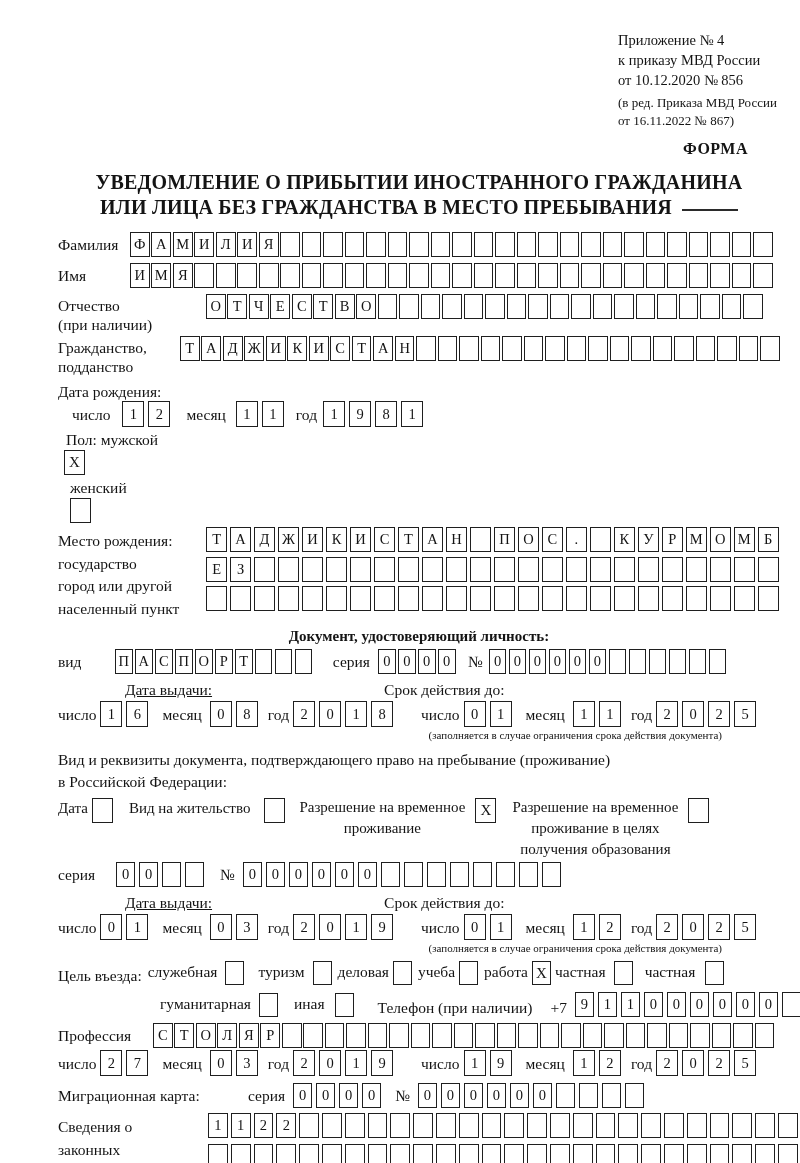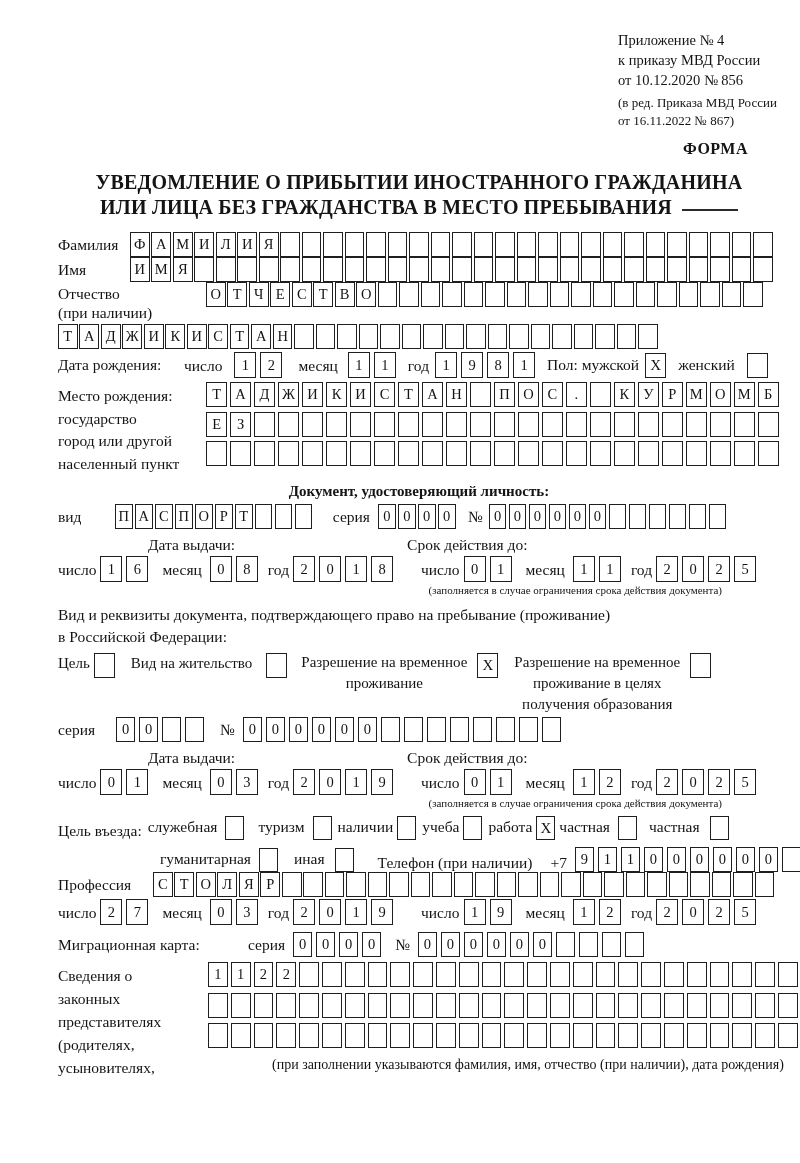--- a/index.html
+++ b/index.html
@@ -17,21 +17,21 @@
   .appendix .small { font-size:13px; line-height:18px; }
   .appendix .gap { margin-top:4px; }
   .forma { text-align:right; margin:10px 32px 0 0; font-weight:bold; font-size:16px; letter-spacing:.5px; }
 
   
   .title { text-align:center; font-weight:bold; font-size:20px; margin-top:12px; line-height:25px; letter-spacing:.2px; }
   .blank-line { display:inline-block; width:56px; border-bottom:2.4px solid #2b2b2b; margin-left:10px; transform:translateY(-3px); }
   .sec-heading { font-weight:bold; font-size:15px; margin-top:18px; letter-spacing:.2px; }
 
   
-  .frow { display:flex; align-items:flex-start; margin-top:0; }
+  .frow { display:flex; align-items:flex-start; margin-top:6px; }
   .lb { line-height:19px; padding-top:3px; flex:none; }
   .lb2 { line-height:18.5px; padding-top:3px; flex:none; }
   .cells { display:flex; flex:none; }
   .cell {
     height:25px; border:1.6px solid #1f1f1f; background:#fff;
     display:flex; align-items:center; justify-content:center;
     font-size:14.5px; flex:none;
   }
   .cells.t .cell { width:19.6px; margin-right:1.9px; }      
   .cells.w .cell { width:21.2px; margin-right:2.8px; }      
@@ -50,21 +50,21 @@
   .w57 { width:57px; } .w95 { width:95px; } .w112 { width:112px; }
   .w190 { width:190px; } .w50 { width:50px; }
 
   .ml4{margin-left:4px;} .ml6{margin-left:6px;} .ml8{margin-left:8px;}
   .ml10{margin-left:10px;} .ml12{margin-left:12px;} .ml14{margin-left:14px;}
   .ml16{margin-left:16px;} .ml18{margin-left:18px;} .ml24{margin-left:24px;}
 
   .doc-heading { text-align:center; font-weight:bold; font-size:15px; margin-top:8px; }
 
   .dhead { display:flex; font-size:15.5px; margin-top:7px; }
-  .dhead .h1 { margin-left:90px; }
+  .dhead .h1 { margin-left:67px;text-decoration:underline; }
   .dhead .h2 { margin-left:172px; }
   .dates { display:flex; align-items:flex-start; margin-top:2px; }
   .dategrp { display:flex; align-items:flex-start; }
   .dategrp .lb { padding-top:4px; }
   .note { text-align:right; margin:2px 58px 0 0; font-size:11px; }
 
   .para { margin-top:8px; line-height:22px; }
 
   .permits { display:flex; align-items:flex-start; margin-top:4px; font-size:15px; }
   .center-lines { text-align:center; line-height:21px; flex:none; }
@@ -199,20 +199,24 @@
         <span class="cell"></span>
         <span class="cell"></span>
         <span class="cell"></span>
         <span class="cell"></span>
         <span class="cell"></span>
         <span class="cell"></span>
       </span>
   </div>
 
   <div class="frow" style="margin-top:2px;">
+    <span class="lb2 w122">
+      <span>Гражданство,</span><br>
+      <span>подданство</span>
+    </span>
     <span class="cells t">
         <span class="cell">Т</span>
         <span class="cell">А</span>
         <span class="cell">Д</span>
         <span class="cell">Ж</span>
         <span class="cell">И</span>
         <span class="cell">К</span>
         <span class="cell">И</span>
         <span class="cell">С</span>
         <span class="cell">Т</span>
@@ -231,21 +235,21 @@
         <span class="cell"></span>
         <span class="cell"></span>
         <span class="cell"></span>
         <span class="cell"></span>
         <span class="cell"></span>
         <span class="cell"></span>
         <span class="cell"></span>
       </span>
   </div>
 
-  <div class="frow" style="margin-top:3px;">
+  <div class="frow" style="margin-top:3px;flex-direction:column;">
     <span class="lb w112">Дата рождения:</span>
     <div class="dategrp">
       <span class="lb ml14">число</span>
       <span class="cells d ml12">
           <span class="cell">1</span>
           <span class="cell">2</span>
         </span>
       <span class="lb ml12">месяц</span>
       <span class="cells d ml10">
           <span class="cell">1</span>
@@ -439,21 +443,21 @@
     </div>
   </div>
   <div class="note">(заполняется в случае ограничения срока действия документа)</div>
 
   <div class="para">
     <div>Вид и реквизиты документа, подтверждающего право на пребывание (проживание)</div>
     <div>в Российской Федерации:</div>
   </div>
 
   <div class="permits">
-    <span class="lb" style="padding-top:2px;">Цель</span>
+    <span class="lb" style="padding-top:2px;">Дата</span>
     <span class="chk ml4"></span>
     <span class="lb ml16" style="padding-top:2px;">Вид на жительство</span>
     <span class="chk ml14"></span>
     <div class="center-lines ml14">
       <div>Разрешение на временное</div>
       <div>проживание</div>
     </div>
     <span class="chk ml10">X</span>
     <div class="center-lines ml16">
       <div>Разрешение на временное</div>
@@ -540,21 +544,21 @@
     <span class="lb" style="padding-top:2px;">Цель въезда:</span>
     <div class="pair ml6">
       <span class="lb" style="padding-top:2px;">служебная</span>
       <span class="chk ml8"></span>
     </div>
     <div class="pair ml14">
       <span class="lb" style="padding-top:2px;">туризм</span>
       <span class="chk ml8"></span>
     </div>
     <div class="pair ml6">
-      <span class="lb" style="padding-top:2px;">наличии</span>
+      <span class="lb" style="padding-top:2px;">деловая</span>
       <span class="chk ml4"></span>
     </div>
     <div class="pair ml6">
       <span class="lb" style="padding-top:2px;">учеба</span>
       <span class="chk ml4"></span>
     </div>
     <div class="pair ml6">
       <span class="lb" style="padding-top:2px;">работа</span>
       <span class="chk ml4">X</span>
     </div>

